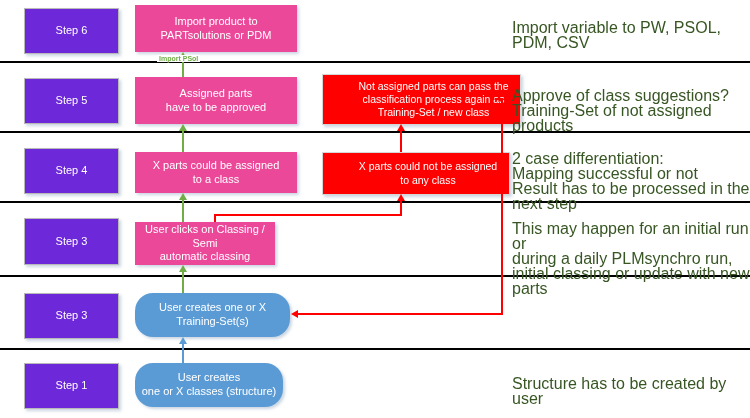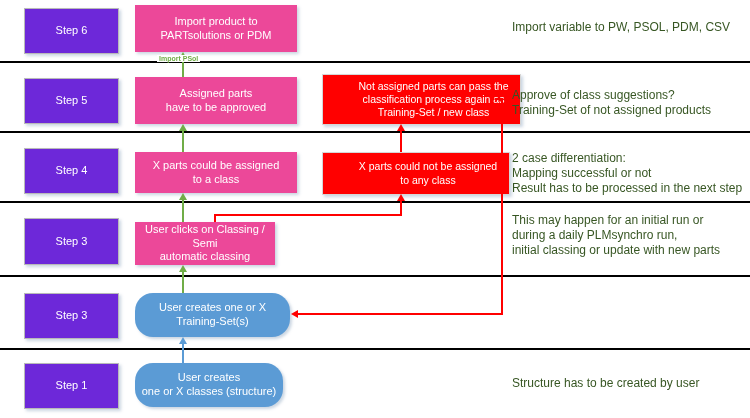--- a/index.html
+++ b/index.html
@@ -11,21 +11,21 @@
   .box{
     position:absolute;display:flex;align-items:center;justify-content:center;
     text-align:center;color:#fff;white-space:pre-line;line-height:1.25;
     box-shadow:2px 2px 3px rgba(140,165,190,0.45);
   }
   .gray{background:#6d28d9;border:1px solid #b9b9b9;font-size:11px;margin-left:9px;}
   .green{background:#ec4899;font-size:11px;}
   .blue{background:#5B9BD5;font-size:11px;border-radius:18px;}
   .red{background:#FF0000;border:1px solid #d6d6d6;font-size:10.5px;padding-left:24px;}
   .note{
-    position:absolute;left:512px;color:#375623;font-size:12px;line-height:15px;
+    position:absolute;left:512px;color:#375623;font-size:16px;line-height:15px;
     white-space:pre-line;
   }
   .vline{position:absolute;width:2px;}
   .hline{position:absolute;height:2px;}
   .g{background:#70AD47;}
   .b{background:#5B9BD5;}
   .r{background:#FF0000;}
   .head-up{
     position:absolute;width:0;height:0;
     border-left:4px solid transparent;border-right:4px solid transparent;
@@ -121,18 +121,18 @@
     <div class="hline r" style="left:297px;top:313px;width:206px"></div>
     <div class="head-left" style="left:291px;top:310px"></div>
   </div>
 
   <div class="note" style="top:20px">Import variable to PW, PSOL, PDM, CSV</div>
   <div class="note" style="top:88px">Approve of class suggestions?
 Training-Set of not assigned products</div>
   <div class="note" style="top:151px">2 case differentiation:
 Mapping successful or not
 Result has to be processed in the next step</div>
-  <div class="note" style="top:213px">This may happen for an initial run or
+  <div class="note" style="top:221px">This may happen for an initial run or
 during a daily PLMsynchro run,
 initial classing or update with new parts</div>
   <div class="note" style="top:376px">Structure has to be created by user</div>
 
 </div>
 
 </body></html>

